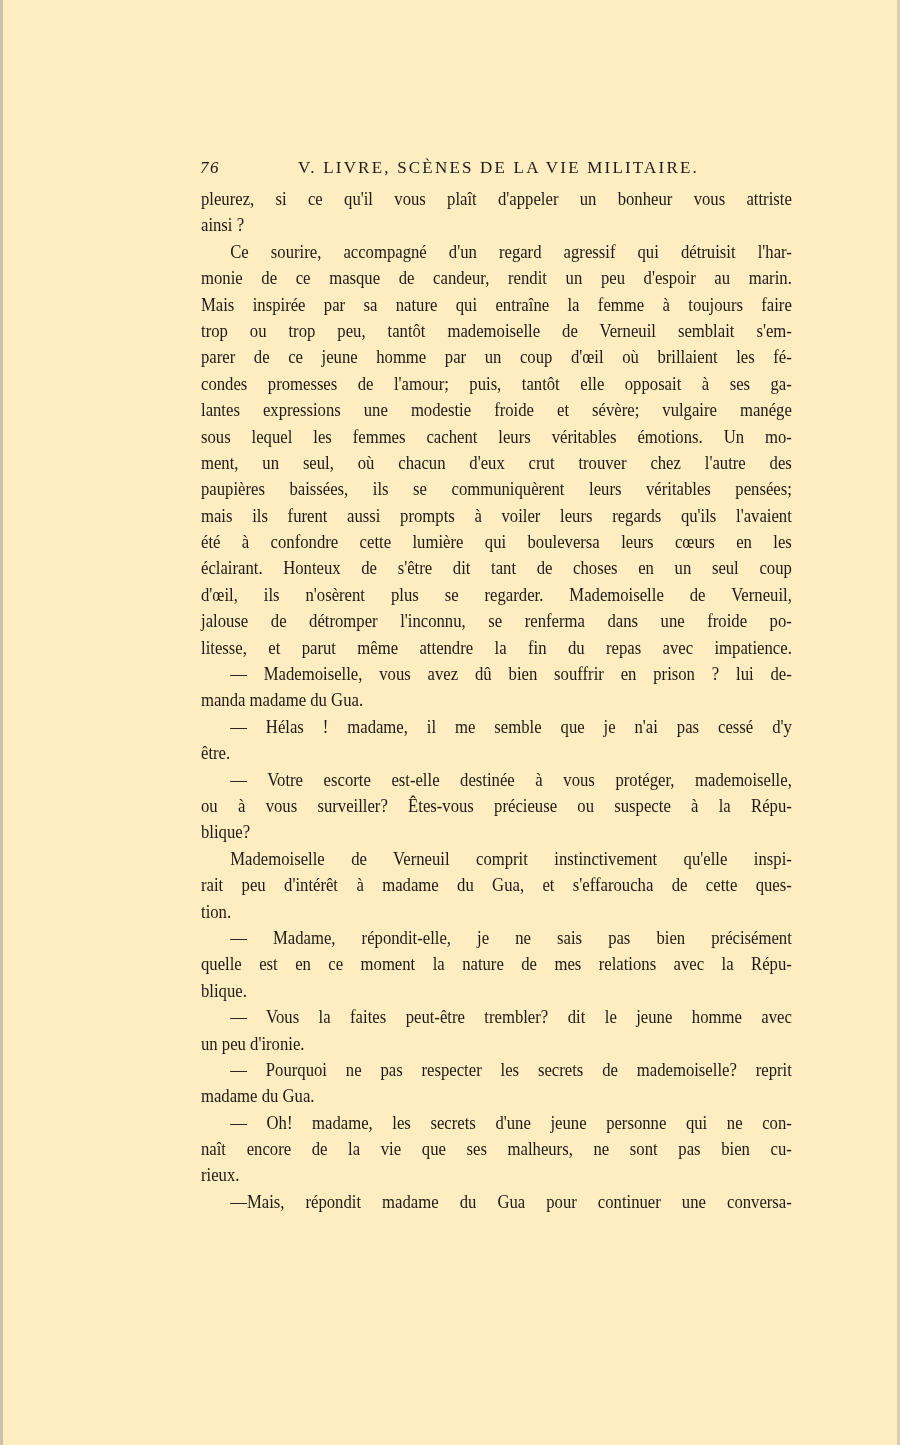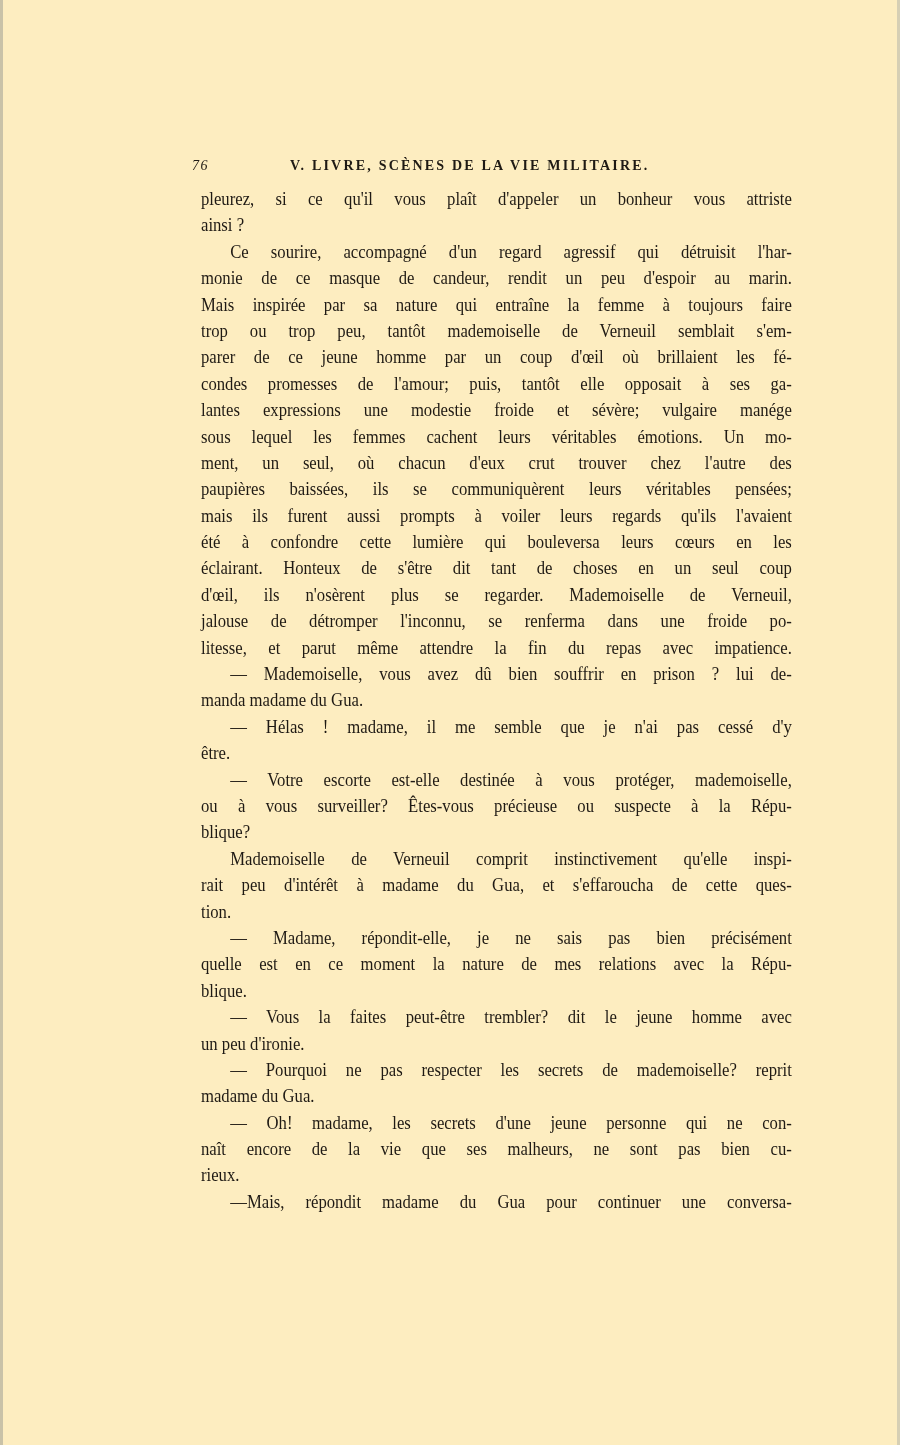--- a/index.html
+++ b/index.html
@@ -14,39 +14,39 @@
     }
     .page {
       position: absolute;
       left: 0; top: 0;
       width: 900px; height: 1445px;
       background: #fdedc0;
       box-shadow: inset 3px 0 0 #c9c2a8, inset -3px 0 0 #d6cfb4;
     }
     .header {
       position: absolute;
-      left: 192px;
+      left: 200px;
       top: 158px;
       width: 600px;
       height: 24px;
-      font-size: 14px;
+      font-size: 17px;
       letter-spacing: 1.5px;
     }
     .header .page-number {
       position: absolute;
       left: 0;
       top: 0;
       font-style: italic;
     }
     .header .running-title {
       position: absolute;
       left: 98px;
       top: 0;
       font-variant: small-caps;
-      font-weight: bold;
+      font-weight: normal;
       letter-spacing: 2.2px;
     }
     .body-text {
       position: absolute;
       left: 201px;
       top: 186px;
       width: 591px;
       font-size: 19.4px;
       line-height: 26.4px;
       text-align: justify;

